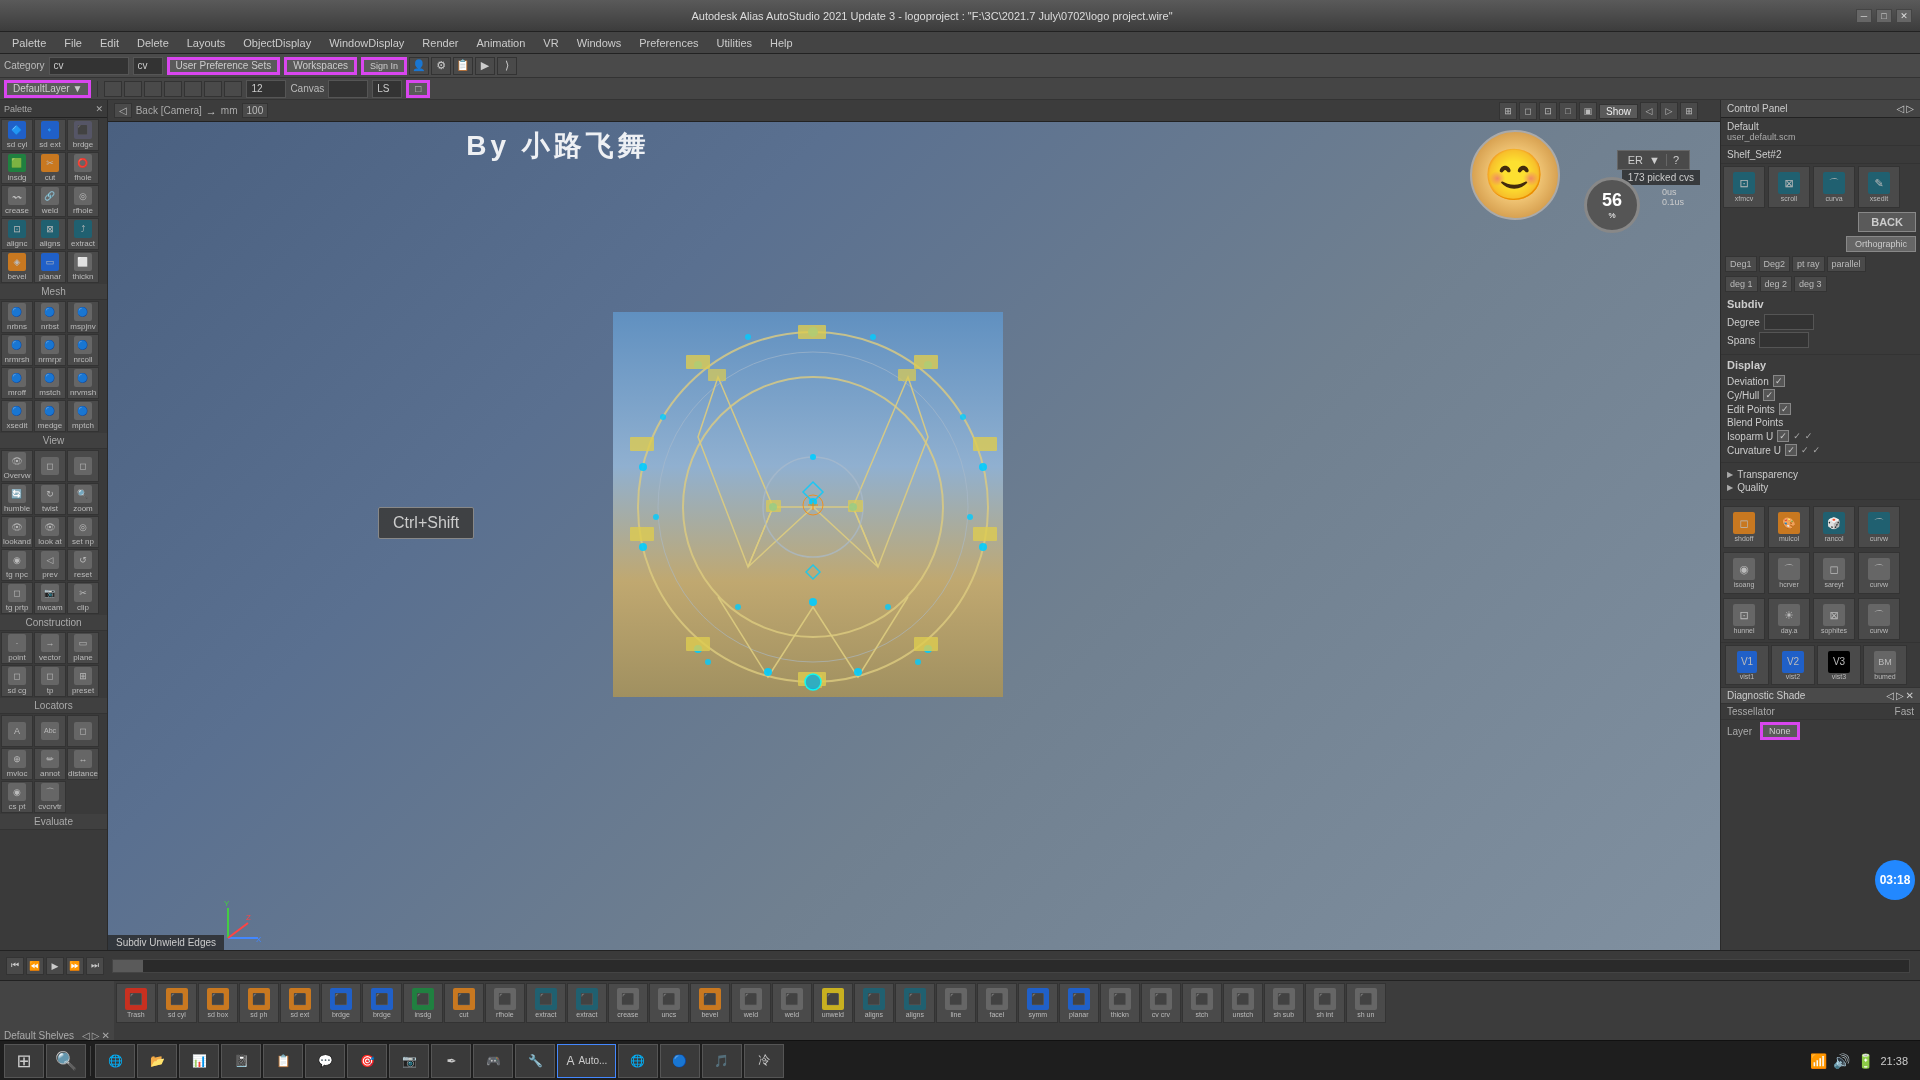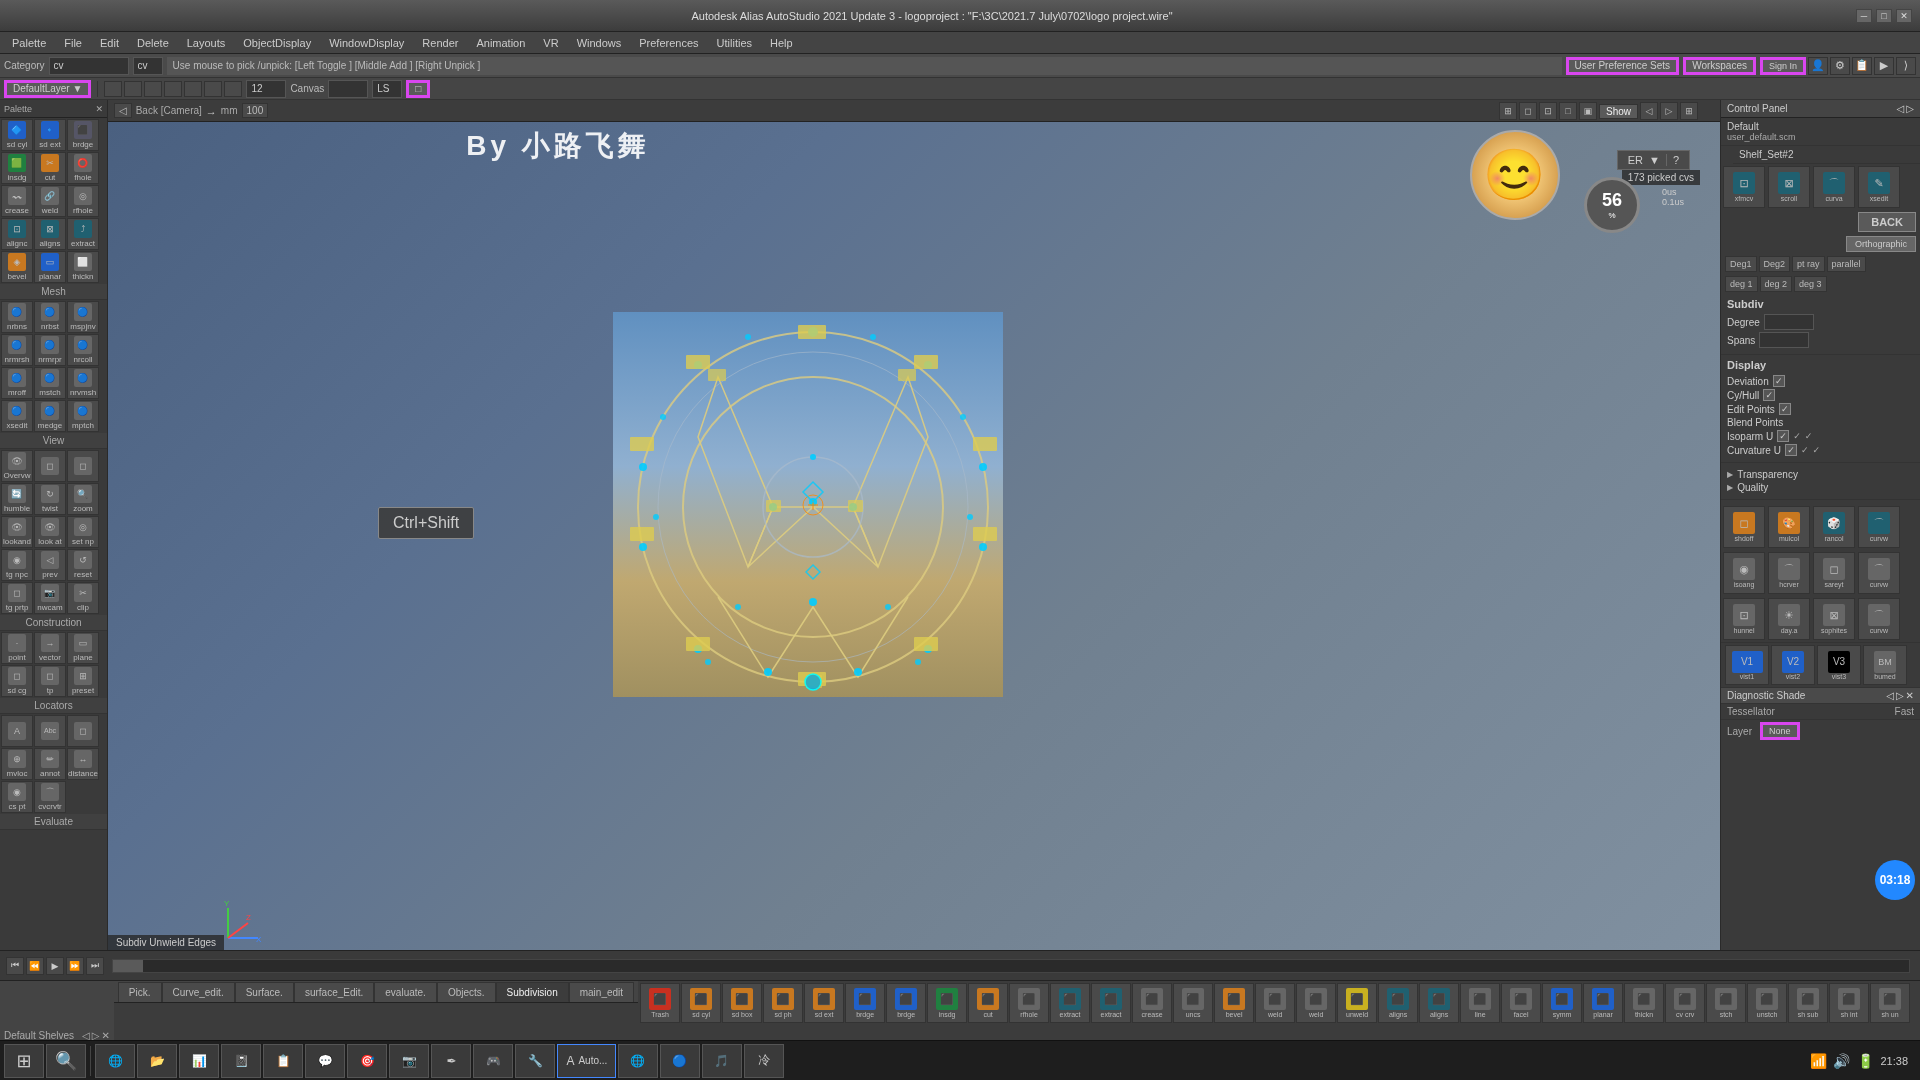--- a/index.html
+++ b/index.html
@@ -563,21 +563,20 @@
     <div class="menu-item">Windows</div>
     <div class="menu-item">Preferences</div>
     <div class="menu-item">Utilities</div>
     <div class="menu-item">Help</div>
   </div>
 
 <div id="toolbar1">
   <span class="toolbar-label">Category</span>
   <input class="toolbar-input" value="cv" style="width: 80px;">
   <input class="toolbar-input" value="cv" style="width: 30px;">
-  <div style="flex:1; background:#555; height:18px; display:flex; align-items:center; padding:0 6px; font-size:10px; color:#bbb;">Use mouse to pick /unpick: [Left Toggle ] [Middle Add ] [Right Unpick ]</div>
   <div class="toolbar-btn">User Preference Sets</div>
   <div class="toolbar-btn">Workspaces</div>
   <div style="display:flex; gap:2px;">
     <div class="toolbar-btn" style="font-size:9px;">Sign In</div>
     <div style="width:20px;height:18px;background:#4a4a4a;border:1px solid #333;display:flex;align-items:center;justify-content:center;cursor:pointer;">👤</div>
     <div style="width:20px;height:18px;background:#4a4a4a;border:1px solid #333;display:flex;align-items:center;justify-content:center;cursor:pointer;">⚙</div>
     <div style="width:20px;height:18px;background:#4a4a4a;border:1px solid #333;display:flex;align-items:center;justify-content:center;cursor:pointer;">📋</div>
     <div style="width:20px;height:18px;background:#4a4a4a;border:1px solid #333;display:flex;align-items:center;justify-content:center;cursor:pointer;">▶</div>
     <div style="width:20px;height:18px;background:#4a4a4a;border:1px solid #333;display:flex;align-items:center;justify-content:center;cursor:pointer;">⟩</div>
   </div>
@@ -1015,21 +1014,21 @@
         <span style="cursor:pointer;">◁</span>
         <span style="cursor:pointer;">▷</span>
       </div>
     </div>
 
     <div style="padding:3px 6px; font-size:10px; color:#ccc; border-bottom:1px solid #333;">
       <div>Default</div>
       <div style="color:#aaa; font-size:9px;">user_default.scm</div>
     </div>
 
-    <div style="padding:3px 6px; font-size:10px; color:#ccc; border-bottom:1px solid #333;margin-left:12px;">
+    <div style="padding:3px 6px; font-size:10px; color:#ccc; border-bottom:1px solid #333;">
       <span>Shelf_Set#2</span>
     </div>
 
     <div class="shelf-grid">
       <div class="shelf-item">
         <div class="shelf-icon" style="background:#206070;">⊡</div>
         <span>xfmcv</span>
       </div>
       <div class="shelf-item">
         <div class="shelf-icon" style="background:#206070;">⊠</div>
@@ -1168,21 +1167,21 @@
         <span>sophites</span>
       </div>
       <div class="shelf-item">
         <div class="shelf-icon">⌒</div>
         <span>curvw</span>
       </div>
     </div>
 
     <div style="display:flex; gap:2px; padding:2px 4px; border-top:1px solid #333;">
       <div style="width:44px;height:40px;background:#4a4a4a;border:1px solid #333;display:flex;flex-direction:column;align-items:center;justify-content:center;cursor:pointer;font-size:7px;color:#bbb;">
-        <div style="width:31px;height:22px;background:#2060c8;border-radius:2px;display:flex;align-items:center;justify-content:center;font-size:10px;">V1</div>
+        <div style="width:20px;height:22px;background:#2060c8;border-radius:2px;display:flex;align-items:center;justify-content:center;font-size:10px;">V1</div>
         <span>vist1</span>
       </div>
       <div style="width:44px;height:40px;background:#4a4a4a;border:1px solid #333;display:flex;flex-direction:column;align-items:center;justify-content:center;cursor:pointer;font-size:7px;color:#bbb;">
         <div style="width:22px;height:22px;background:#2060c8;border-radius:2px;display:flex;align-items:center;justify-content:center;font-size:10px;">V2</div>
         <span>vist2</span>
       </div>
       <div style="width:44px;height:40px;background:#4a4a4a;border:1px solid #333;display:flex;flex-direction:column;align-items:center;justify-content:center;cursor:pointer;font-size:7px;color:#bbb;">
         <div style="width:22px;height:22px;background:#000000;border-radius:2px;display:flex;align-items:center;justify-content:center;font-size:10px;">V3</div>
         <span>vist3</span>
       </div>
@@ -1230,30 +1229,20 @@
 
 <div id="bottom-shelves">
   <div style="display:flex; align-items:center; padding:2px 4px; background:#444; border-bottom:1px solid #222;">
     <span style="font-size:10px; color:#aaa; margin-right:8px;">Default Shelves</span>
     <div style="display:flex; gap:2px;">
       <span style="cursor:pointer; font-size:10px; color:#aaa;">◁</span>
       <span style="cursor:pointer; font-size:10px; color:#aaa;">▷</span>
       <span style="cursor:pointer; font-size:10px; color:#aaa;">✕</span>
     </div>
   </div>
-  <div id="shelf-tabs">
-  <div class="shelf-tab">Pick.</div>
-      <div class="shelf-tab">Curve_edit.</div>
-      <div class="shelf-tab">Surface.</div>
-      <div class="shelf-tab">surface_Edit.</div>
-      <div class="shelf-tab">evaluate.</div>
-      <div class="shelf-tab">Objects.</div>
-      <div class="shelf-tab active">Subdivision</div>
-      <div class="shelf-tab">main_edit</div>
-    </div>
   <div id="shelf-content">
     <div class="shelf-tools" style="flex:1; overflow:hidden;">
     <div class="shelf-tool">
           <div class="shelf-tool-icon" style="background:#c83020;">⬛</div>
           <span>Trash</span>
         </div>
         <div class="shelf-tool">
           <div class="shelf-tool-icon" style="background:#c87820;">⬛</div>
           <span>sd cyl</span>
         </div>

